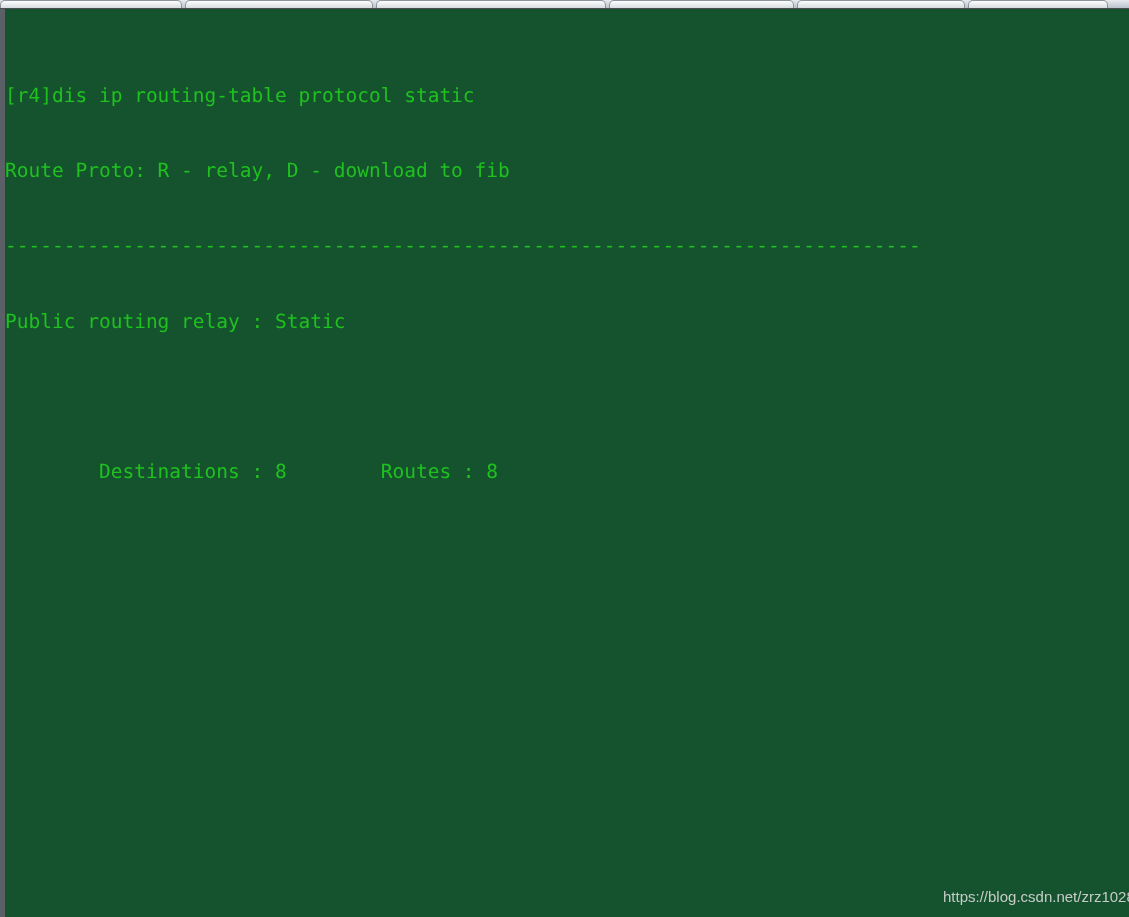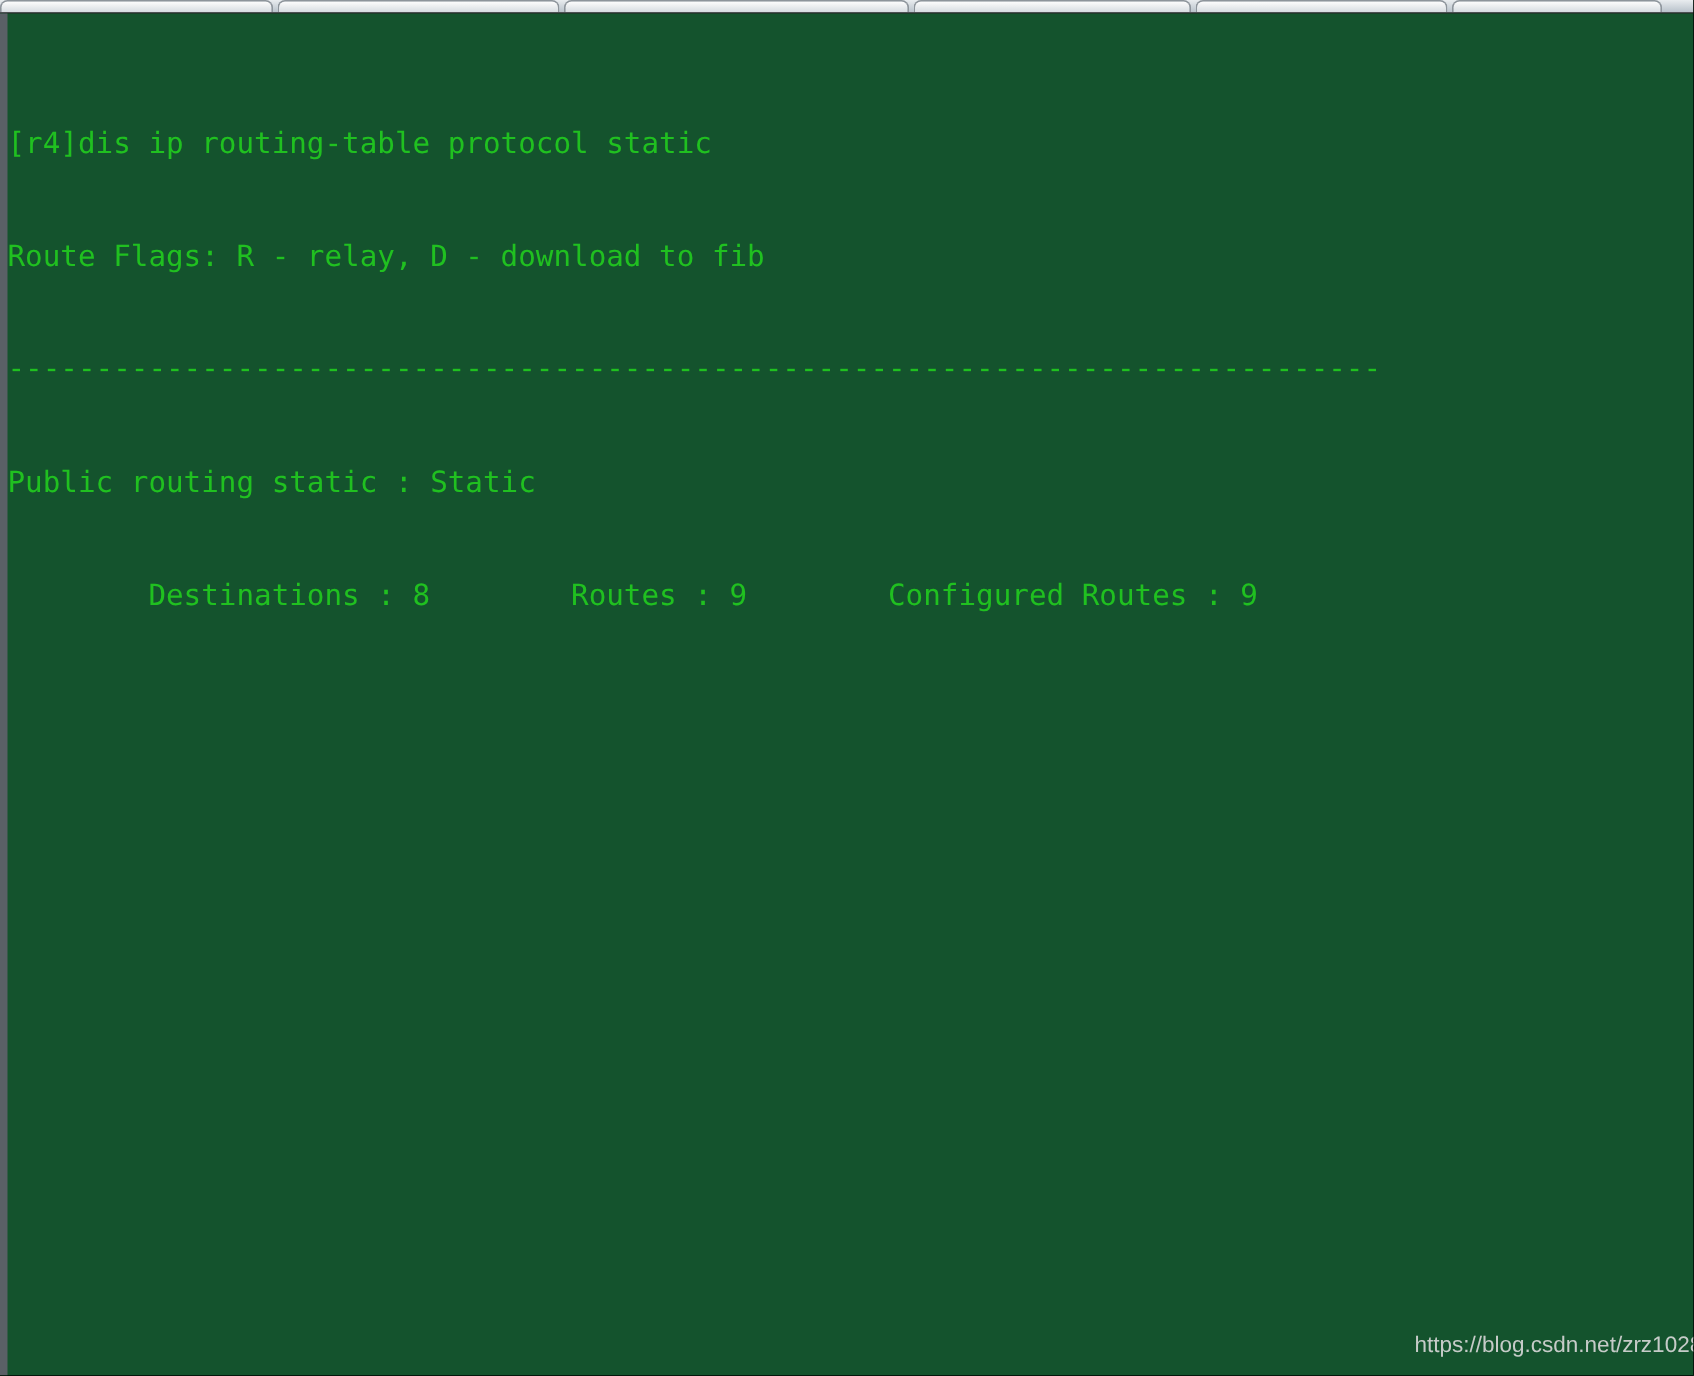--- a/index.html
+++ b/index.html
@@ -108,25 +108,25 @@
     <div class="tab t2"></div>
     <div class="tab t3"></div>
     <div class="tab t4"></div>
     <div class="tab t5"></div>
   </div>
 
   <div class="term-frame">
     <div class="term">
 
       <span class="ln">[r4]dis ip routing-table protocol static</span>
-      <span class="ln">Route Flags: R - relay, D - download to fib</span>
+      <span class="ln">Route Proto: R - relay, D - download to fib</span>
       <span class="ln">------------------------------------------------------------------------------</span>
-      <span class="ln">Public routing static : Static</span>
-      <span class="ln">        Destinations : 8        Routes : 9        Configured Routes : 9</span>
+      <span class="ln">Public routing relay : Static</span>
       <span class="ln blank"> </span>
+      <span class="ln">        Destinations : 8        Routes : 8</span>
       <span class="ln blank"> </span>
       <span class="ln blank"> </span>
 
       
       
       
       
       
       
       

